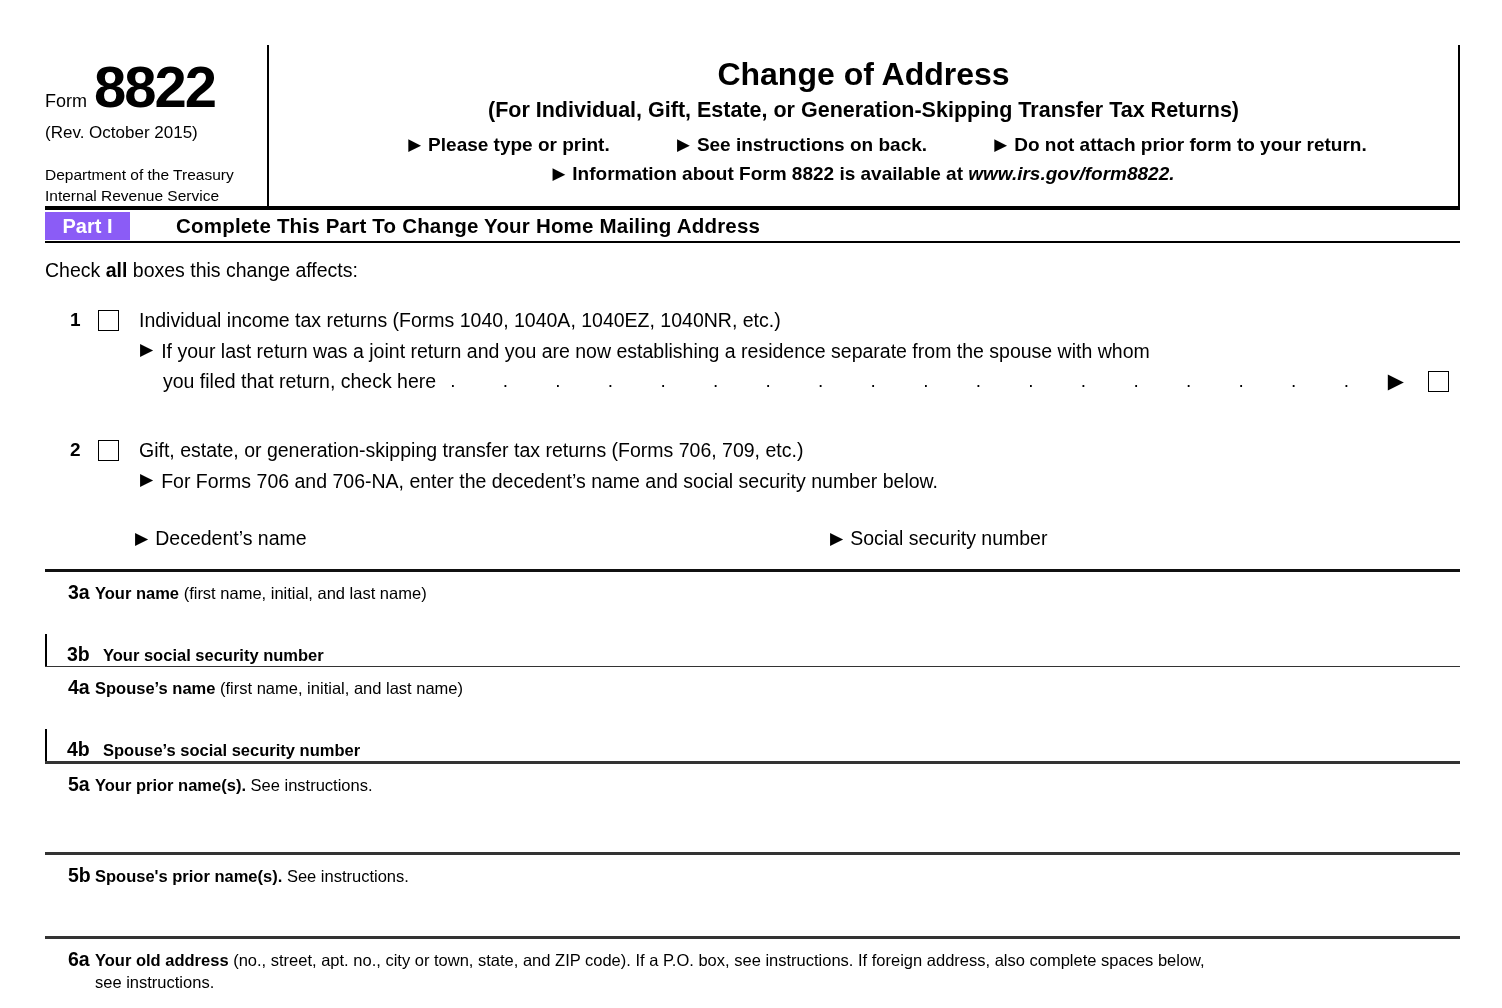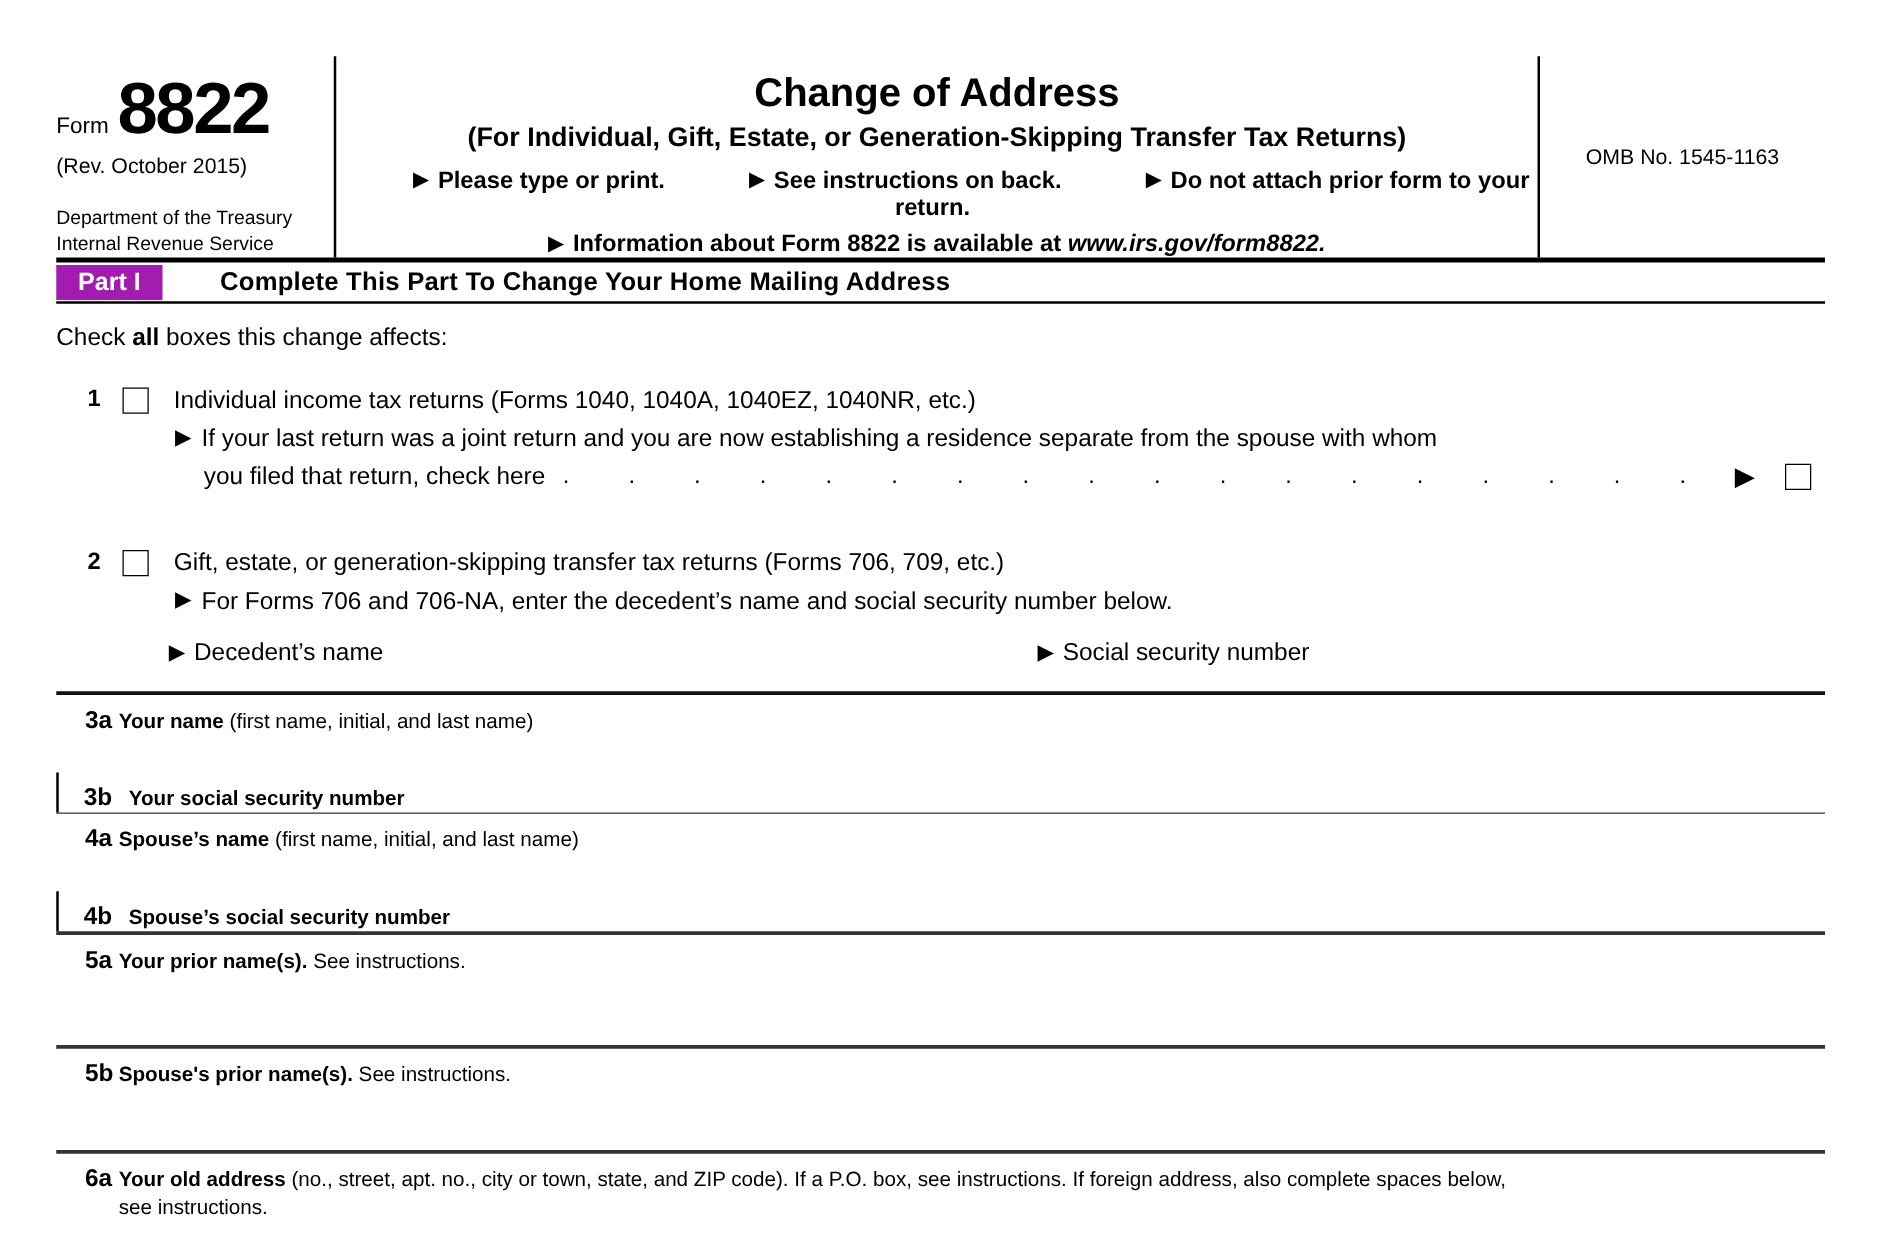--- a/index.html
+++ b/index.html
@@ -27,21 +27,21 @@
   .bullets .b-item { margin:0 7px;padding-left:48px; }
   .infoline { font-size:19px; font-weight:bold; margin-top:7px; }
   .arrow { font-size:0.88em; margin-right:7px; position:relative; top:-1px; }
   .it { font-style:italic; }
 
   .h-right { width:228px; display:flex; align-items:center; justify-content:center; }
   .omb { font-size:17px; }
 
   
   .part-bar { display:flex; align-items:center; height:33px; border-bottom:2px solid #000; }
-  .part-label { background:#a21caf; color:#fff; width:85px; height:28px; line-height:28px;
+  .part-label { background:#8b5cf6; color:#fff; width:85px; height:28px; line-height:28px;
     text-align:center; font-weight:bold; font-size:20px; }
   .part-heading { font-weight:bold; font-size:20.5px; margin-left:46px; letter-spacing:0.2px; }
 
   
   .intro { font-size:19.5px; margin-top:16px; }
   .bold { font-weight:bold; }
 
   .item1 { margin-top:24px; }
   .item2 { margin-top:41px; }
   .chk-row { display:flex; align-items:center; height:28px; }
@@ -49,21 +49,21 @@
   .cbox { width:21px; height:21px; border:1.5px solid #000; background:#fff; margin-left:13px; flex-shrink:0; }
   .ctext { font-size:19.5px; margin-left:20px; white-space:nowrap; }
   .note { display:flex; margin-left:95px; margin-top:6px; font-size:19.5px; }
   .note .arrow { margin-right:8px; }
   .note2 { display:flex; align-items:center; margin-left:118px; margin-top:4px; font-size:19.5px; height:28px; }
   .dots { flex:1; overflow:hidden; white-space:nowrap; letter-spacing:21px; margin-left:14px;
     margin-right:4px; font-size:19px; }
   .arrow-big { font-size:21px; flex-shrink:0; }
   .cbox-end { width:21px; height:21px; border:1.5px solid #000; margin-left:24px; margin-right:11px; flex-shrink:0; }
 
-  .ded-row { position:relative; height:30px; margin-top:18px; font-size:19.5px; }
+  .ded-row { position:relative; height:30px; margin-top:34px; font-size:19.5px; }
   .ded-name { position:absolute; left:90px; top:0; }
   .ded-ssn { position:absolute; left:785px; top:0; }
 
   
   .table { margin-top:12px; border-top:3.5px solid #111; }
   .trow { display:flex;flex-direction:column; }
   .r3 { height:94px; }
   .r4 { height:95px; border-top:1.8px solid #333; }
   .r5a { height:91px; border-top:3px solid #333; }
   .r5b { height:84px; border-top:3px solid #333; }
@@ -99,23 +99,20 @@
       <div class="bullets">
         <span class="b-item"><span class="arrow">▶</span><span>Please type or print.</span></span>
         <span class="b-item"><span class="arrow">▶</span><span>See instructions on back.</span></span>
         <span class="b-item"><span class="arrow">▶</span><span>Do not attach prior form to your return.</span></span>
       </div>
       <div class="infoline">
         <span class="arrow">▶</span><span>Information about Form 8822 is available at </span><span class="it">www.irs.gov/form8822.</span>
       </div>
     </div>
 
-    <div class="h-right">
-      <div class="omb">OMB No. 1545-1163</div>
-    </div>
   </div>
 
   <div class="part-bar">
     <div class="part-label">Part I</div>
     <div class="part-heading">Complete This Part To Change Your Home Mailing Address</div>
   </div>
 
   <div class="intro"><span>Check </span><span class="bold">all</span><span> boxes this change affects:</span></div>
 
   <div class="item1">

